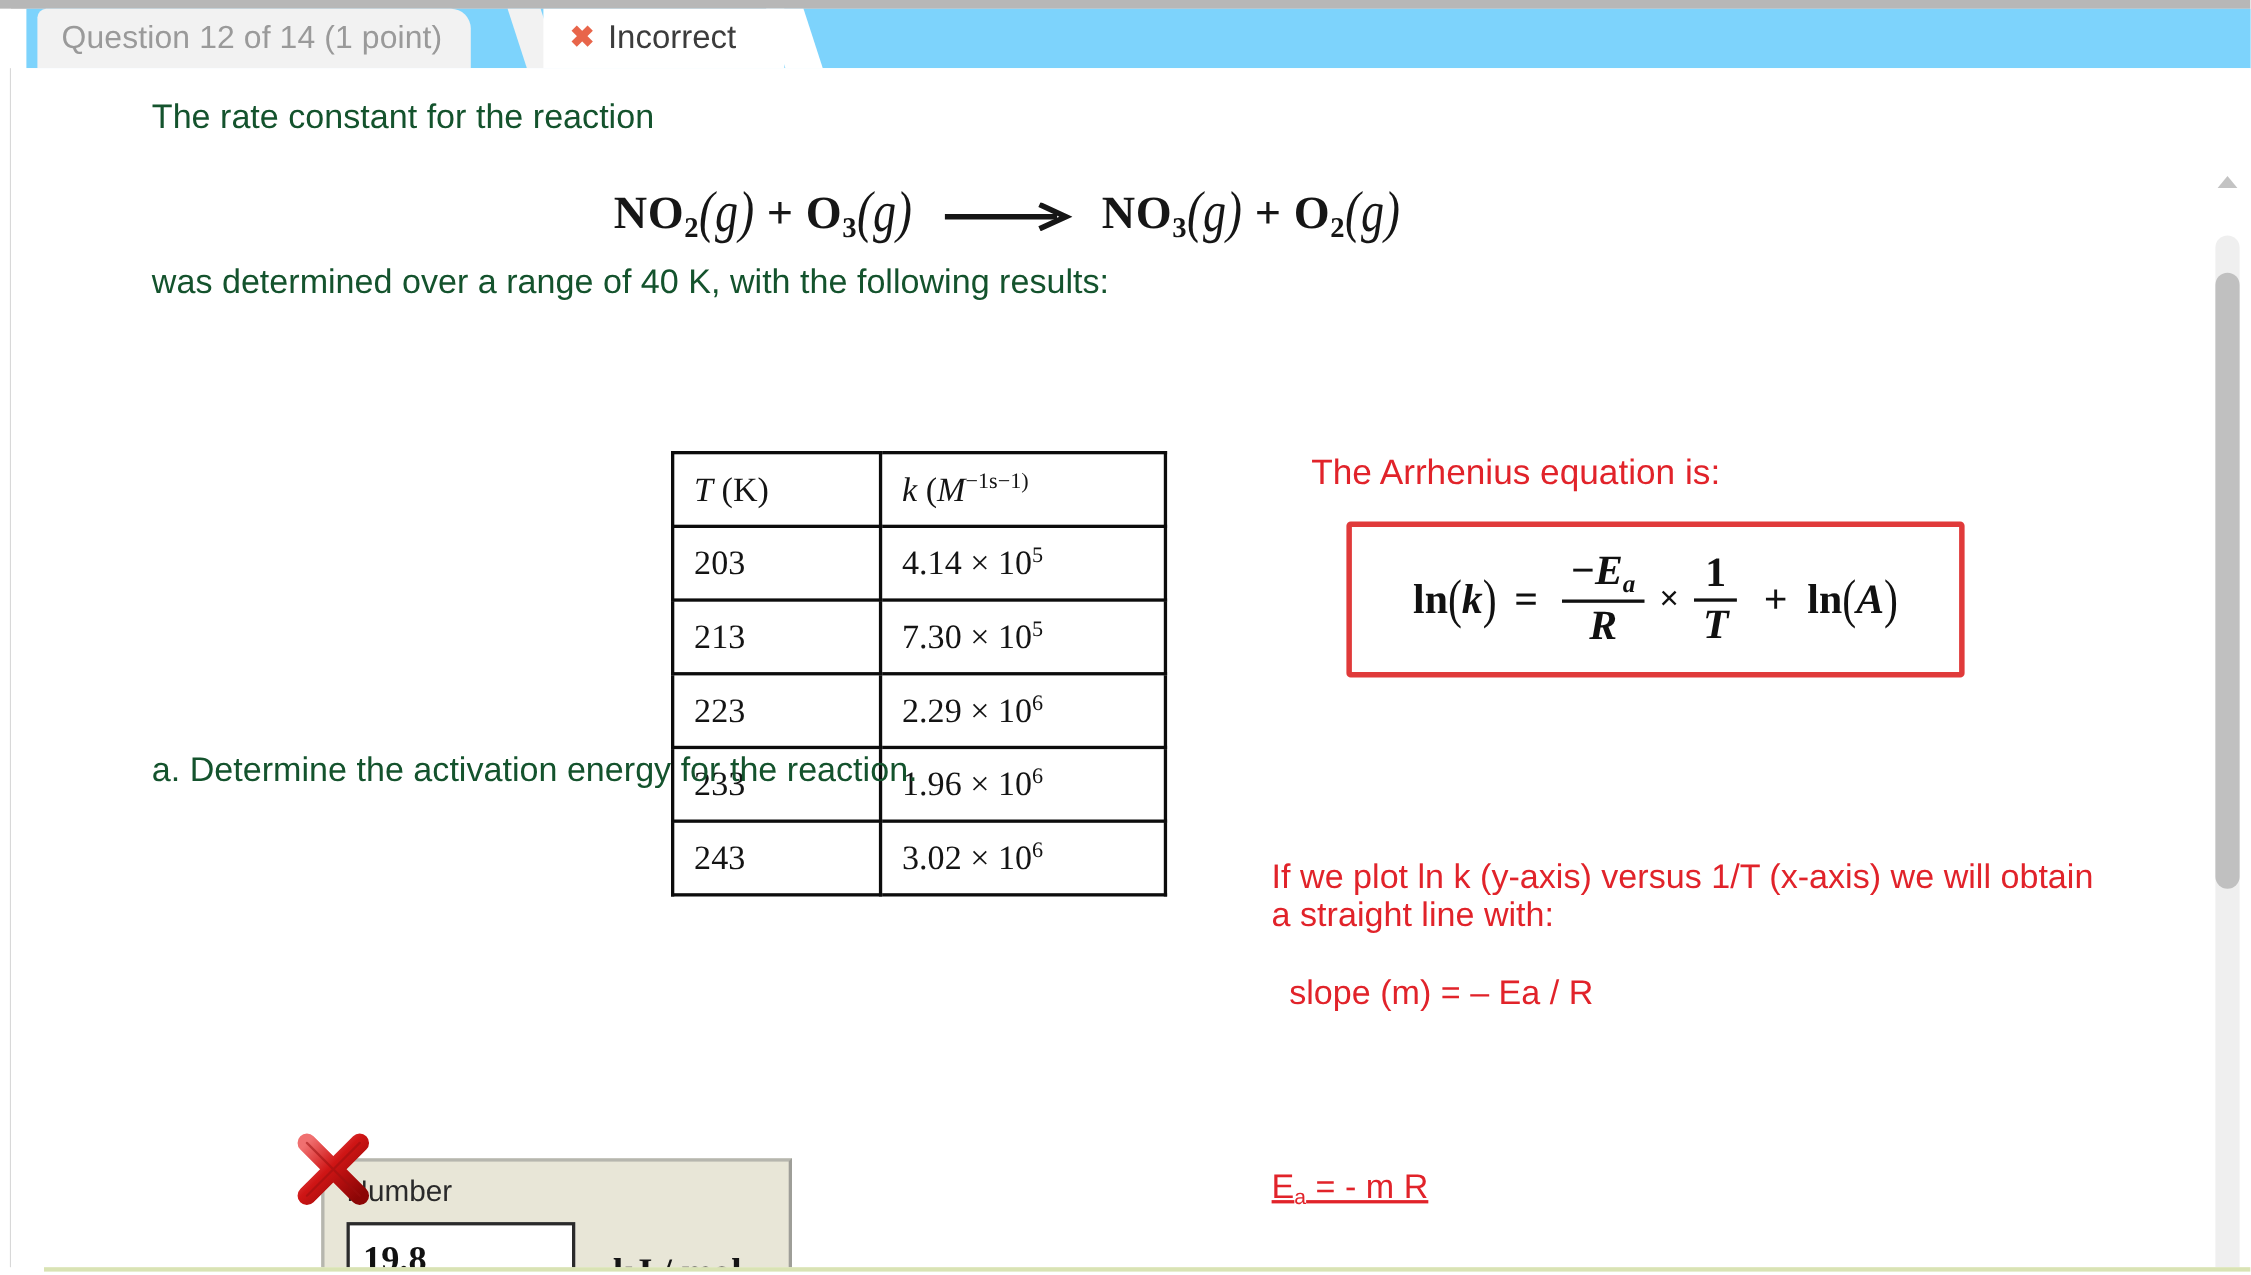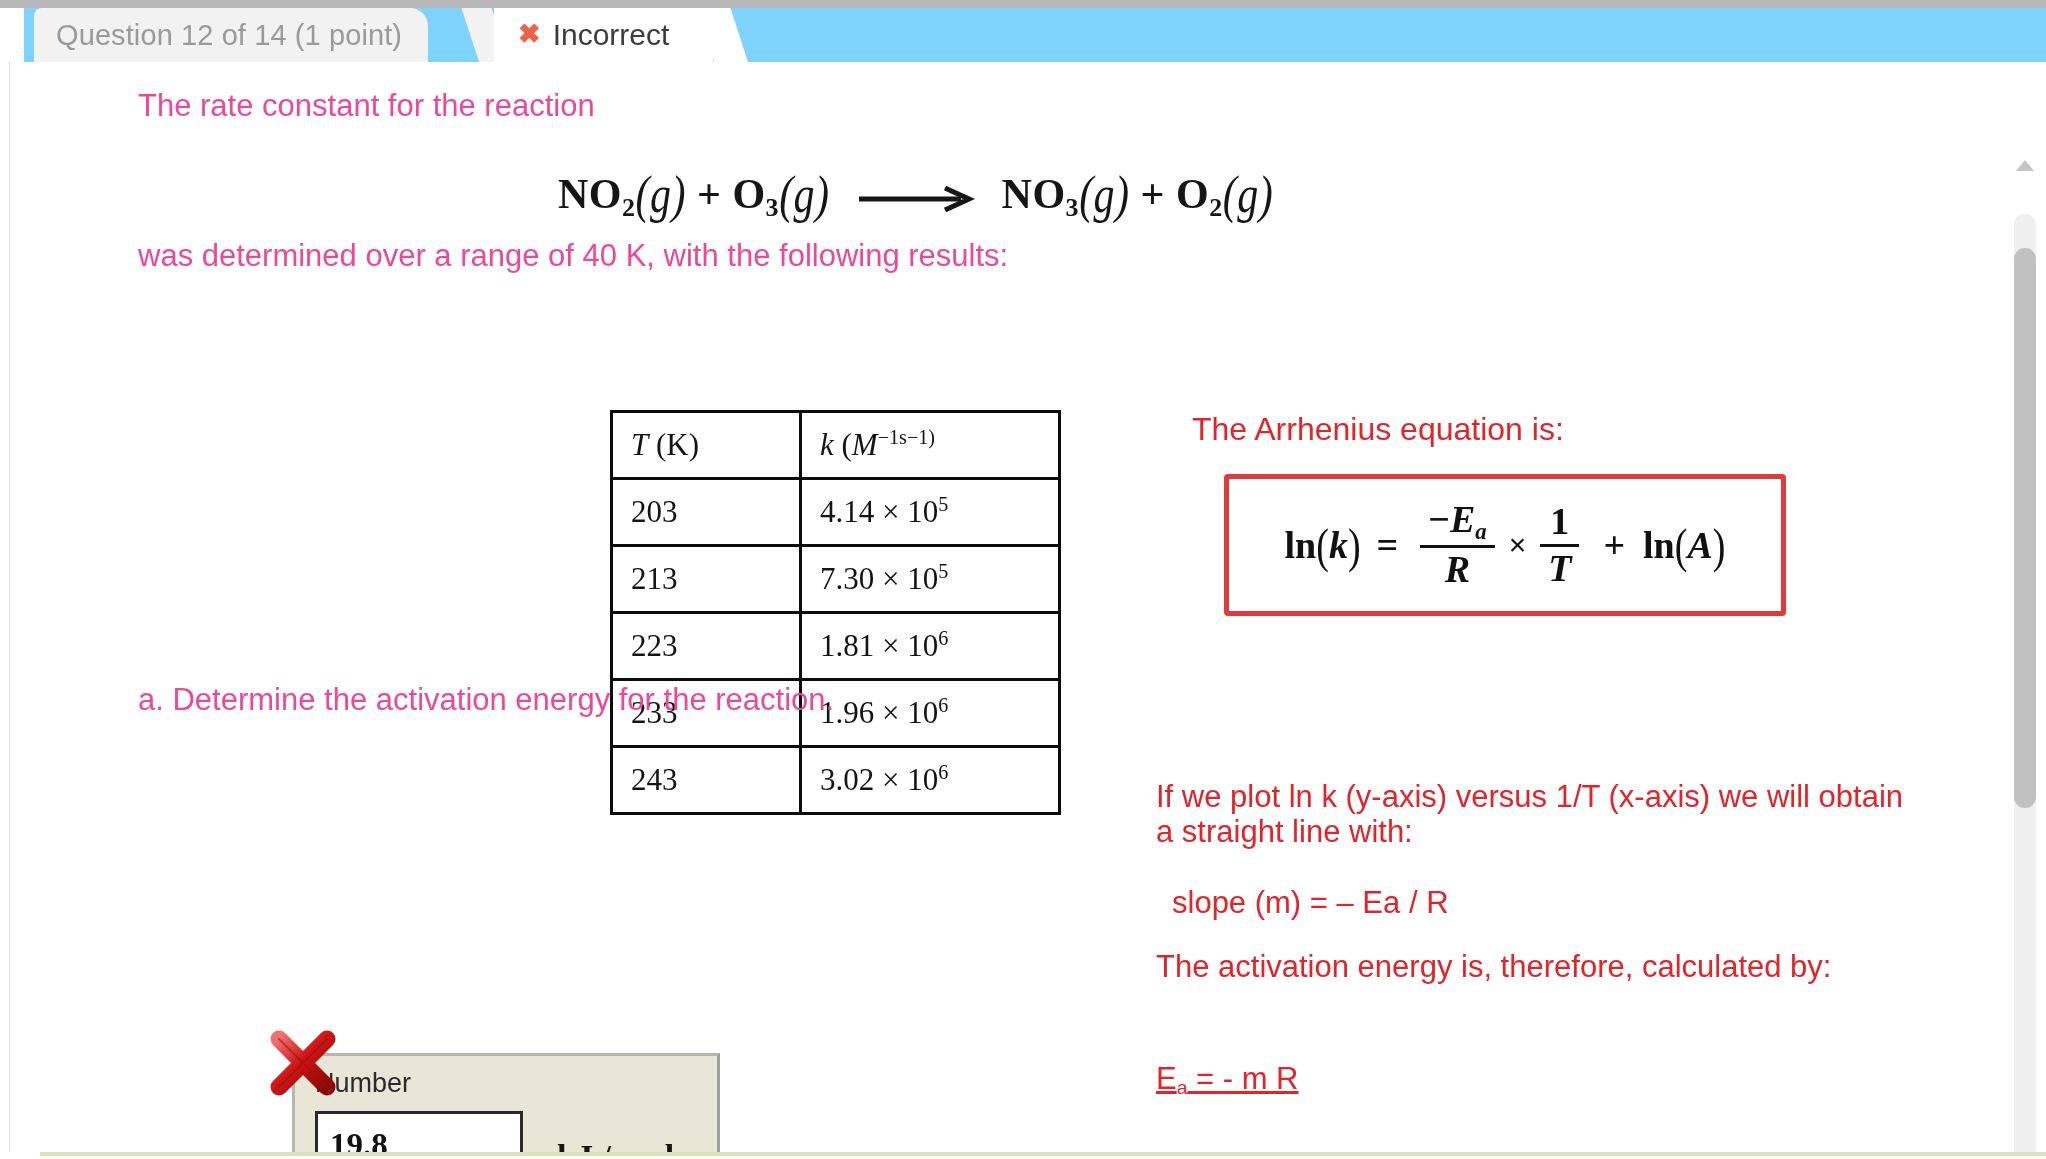--- a/index.html
+++ b/index.html
@@ -112,21 +112,21 @@
   .pane {
     position: absolute;
     left: 10px; top: 62px;
     width: 2036px; height: 1090px;
     background: #ffffff;
     overflow: hidden;
   }
 
   .txt {
     position: absolute;
-    color: #ec4899;
+    color: #14532d;
     font-size: 31px;
     white-space: nowrap;
   }
 
   
   .cheq {
     position: absolute;
     left: 548px;
     top: 108px;
     font-family: "Liberation Serif", serif;
@@ -400,21 +400,21 @@
         <tr>
           <td class="c1">213</td>
           <td class="c2">
             <span>7.30</span>
             <span>× 10</span><sup>5</sup>
           </td>
         </tr>
         <tr>
           <td class="c1">223</td>
           <td class="c2">
-            <span>1.81</span>
+            <span>2.29</span>
             <span>× 10</span><sup>6</sup>
           </td>
         </tr>
         <tr>
           <td class="c1">233</td>
           <td class="c2">
             <span>1.96</span>
             <span>× 10</span><sup>6</sup>
           </td>
         </tr>
@@ -445,21 +445,20 @@
           <span class="num">1</span>
           <span class="den small-it">T</span>
         </span>
         <span style="margin:0 18px">+</span>
         <span><span>ln</span><span class="lnparen">(</span><span class="small-it">A</span><span class="lnparen">)</span></span>
       </div>
     </div>
 
     <div class="red red-p1">If we plot ln k (y-axis) versus 1/T (x-axis) we will obtain a straight line with:</div>
     <div class="red red-p2">slope (m) = – Ea / R</div>
-    <div class="red red-p3">The activation energy is, therefore, calculated by:</div>
     <div class="red red-p4"><span>E</span><sub>a</sub><span> = - m R</span></div>
 
     <div class="answer-box">
       <div class="answer-label">Number</div>
       <input class="answer-input" type="text" value="19.8" style="">
       <div class="answer-units">kJ / mol</div>
     </div>
 
     <svg class="big-x" viewBox="0 0 74 74">
       <defs>

